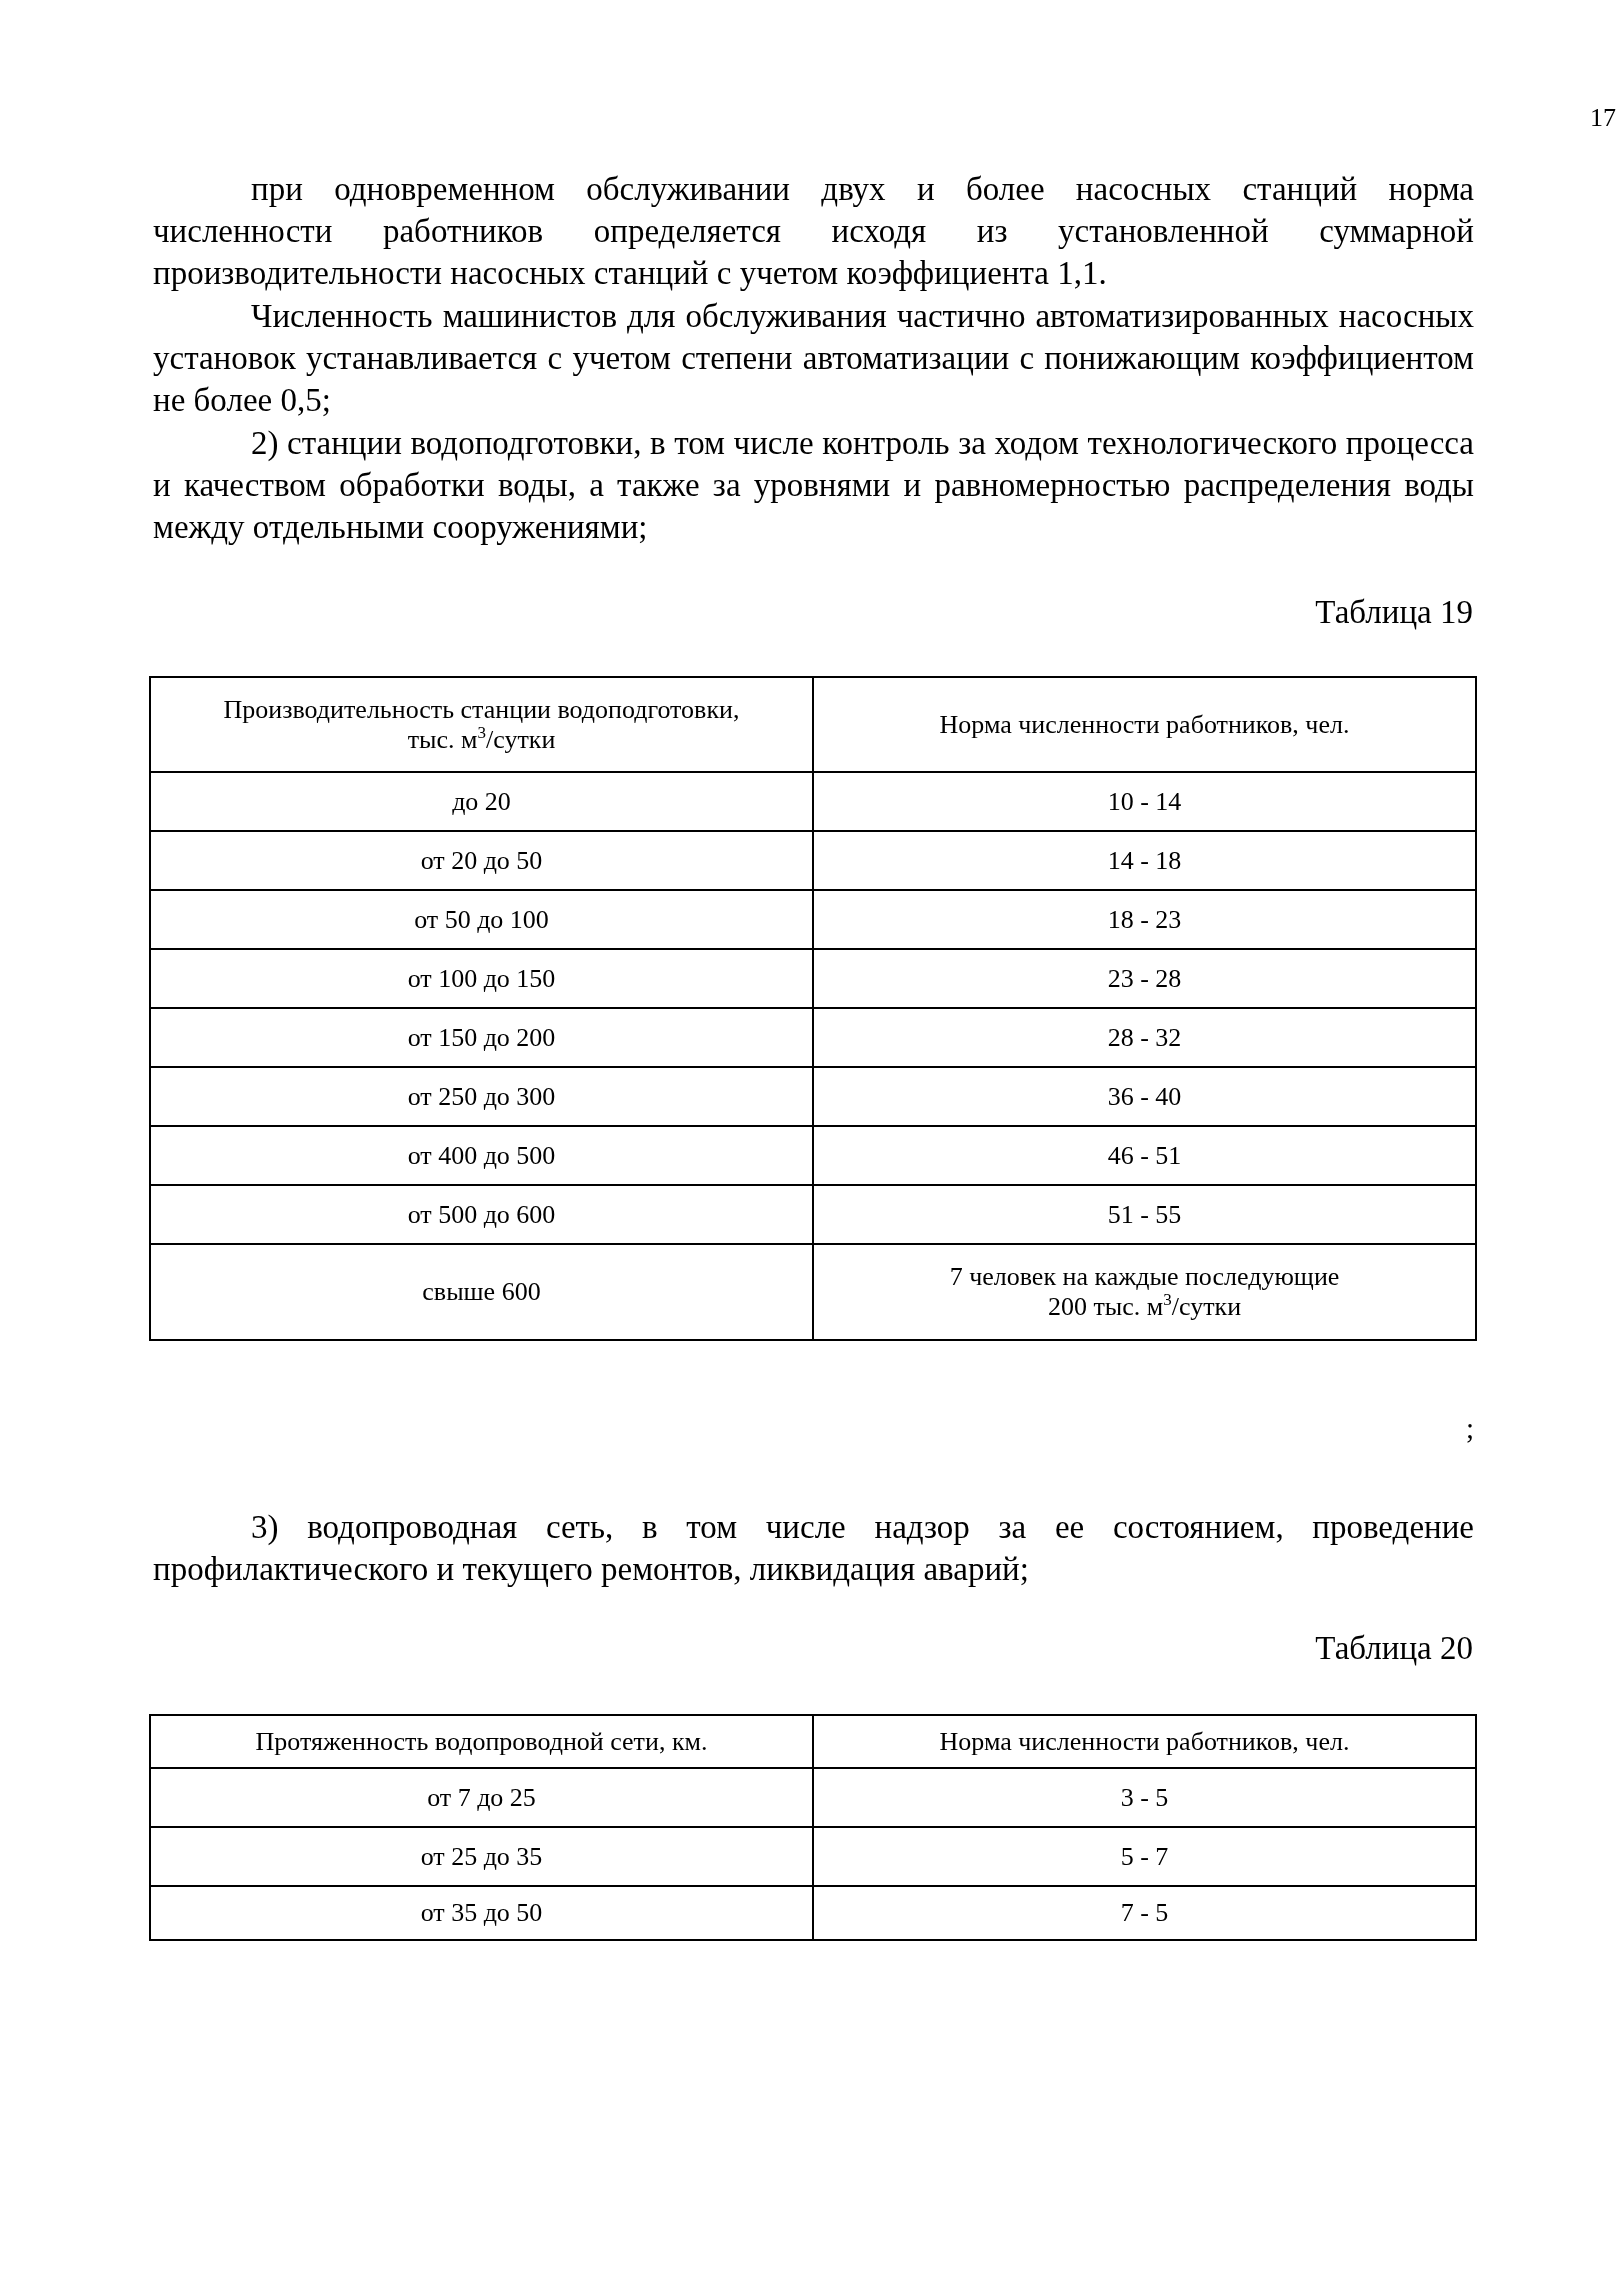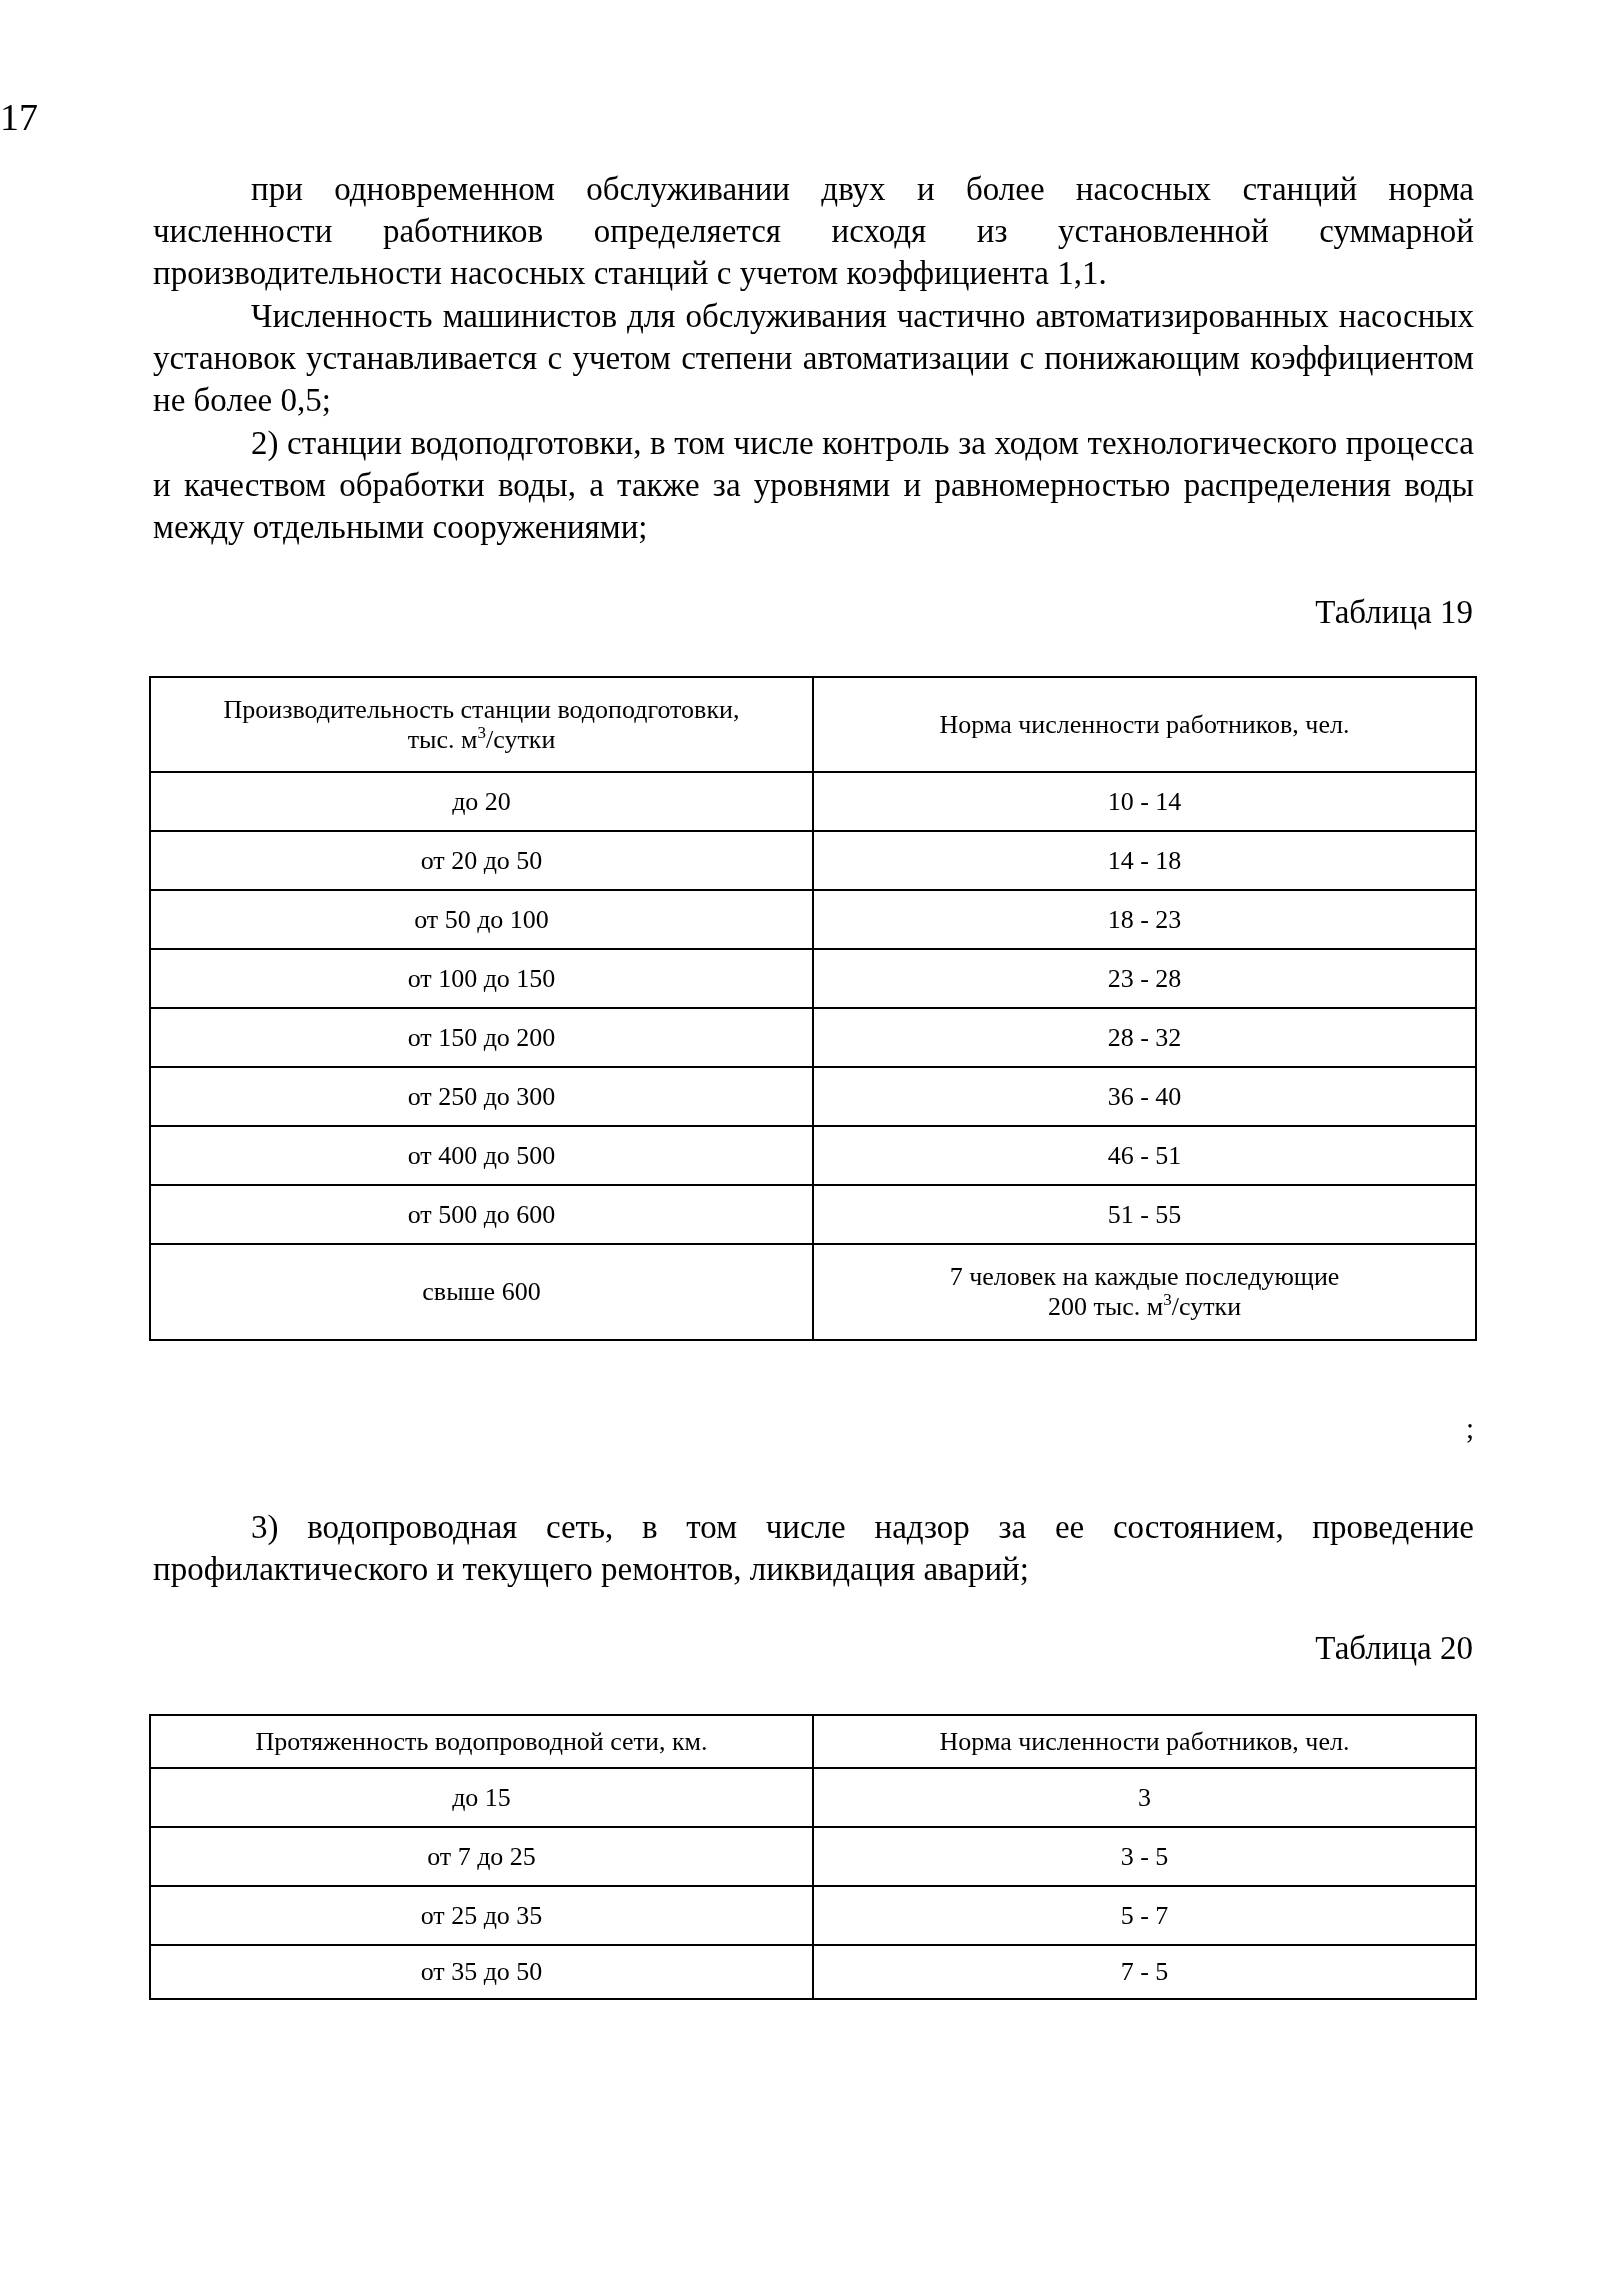--- a/index.html
+++ b/index.html
@@ -1,22 +1,22 @@
 <!DOCTYPE html>
 <html style="font-size:10.4px"><head>
 <meta charset="utf-8">
 <style>
   html, body { margin: 0; padding: 0; background: #ffffff; }
   body {
     width: 1616px; height: 2284px; position: relative; overflow: hidden;
     font-family: "Liberation Serif", "DejaVu Serif", serif; color: #000;
   }
   .page-num {
-    position: absolute; top: 98px; left: 0; width: 1616px; text-align: left;
-    font-size: 38px; line-height: 39px;
+    position: absolute; top: 98px; left: 0; width: 1616px; text-align: right;
+    font-size: 26px; line-height: 39px;
   }
   .para {
     position: absolute; left: 153px; width: 1321px;
     font-size: 33px; line-height: 42px; text-align: justify;
     text-indent: 98px; margin: 0;
   }
   .table-caption {
     position: absolute; right: 143px; font-size: 33px; line-height: 39px;
   }
   table.norm {
@@ -107,24 +107,20 @@
   <colgroup>
       <col class="c1">
       <col class="c2">
     </colgroup>
   <tbody>
       <tr style="height:53px;">
     <th>Протяженность водопроводной сети, км.</th>
     <th>Норма численности работников, чел.</th>
   </tr>
   <tr style="height:59px;">
-    <td>до 15</td>
-    <td>3</td>
-  </tr>
-  <tr style="height:59px;">
     <td>от 7 до 25</td>
     <td>3 - 5</td>
   </tr>
   <tr style="height:59px;">
     <td>от 25 до 35</td>
     <td>5 - 7</td>
   </tr>
   <tr style="height:54px;">
     <td>от 35 до 50</td>
     <td>7 - 5</td>

